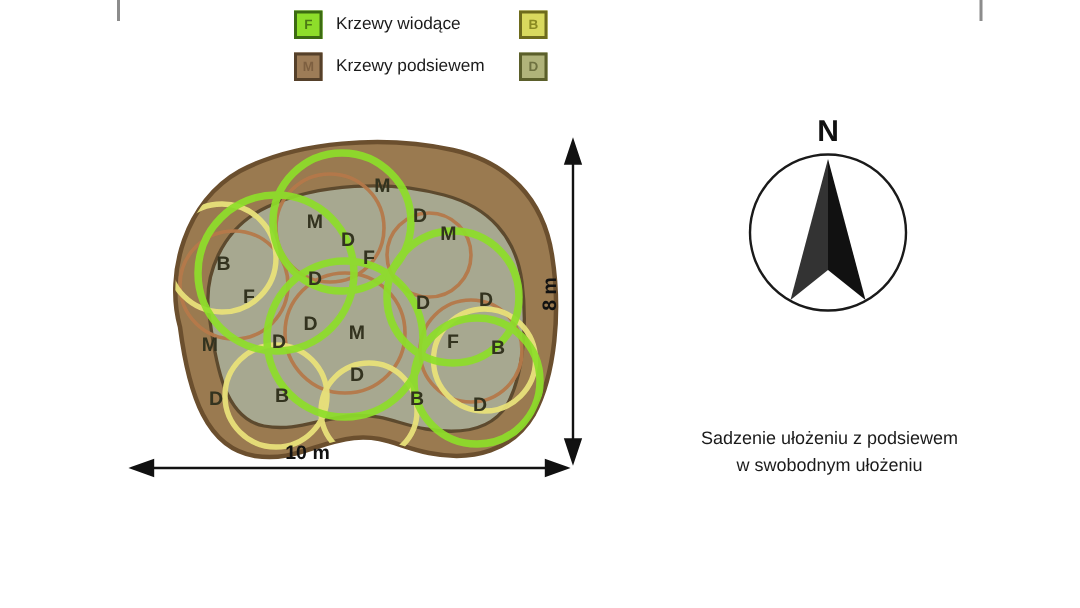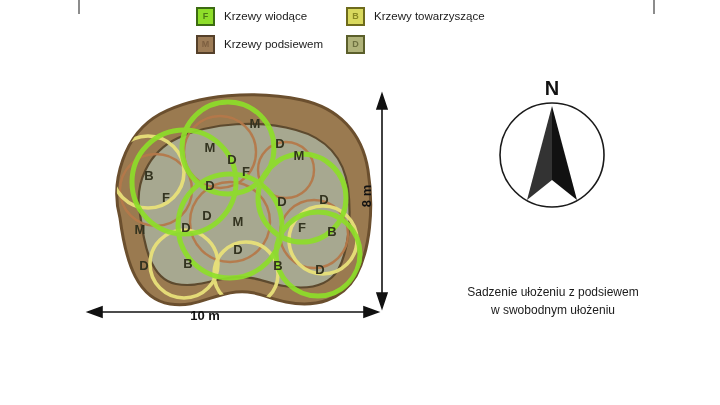--- a/index.html
+++ b/index.html
@@ -77,21 +77,21 @@
 
   
   .dim-label {
     position: absolute;
     font-size: 13px;
     font-weight: bold;
     color: #111;
   }
   .dim-width {
     left: 205px;
-    top: 308px;
+    top: 294px;
     transform: translateX(-50%);
   }
   .dim-height {
     left: 366px;
     top: 196px;
     transform: translate(-50%, -50%) rotate(-90deg);
     transform-origin: center center;
     white-space: nowrap;
   }
 
@@ -134,21 +134,20 @@
 
 <div class="legend">
 
   <div class="legend-item">
     <span class="swatch f">F</span>
     <span class="legend-label">Krzewy wiodące</span>
   </div>
 
   <div class="legend-item">
     <span class="swatch b">B</span>
-    <span class="legend-label">Krzewy towarzyszące</span>
   </div>
 
   <div class="legend-item">
     <span class="swatch m">M</span>
     <span class="legend-label">Krzewy podsiewem</span>
   </div>
 
   <div class="legend-item">
     <span class="swatch d">D</span>
   </div>

